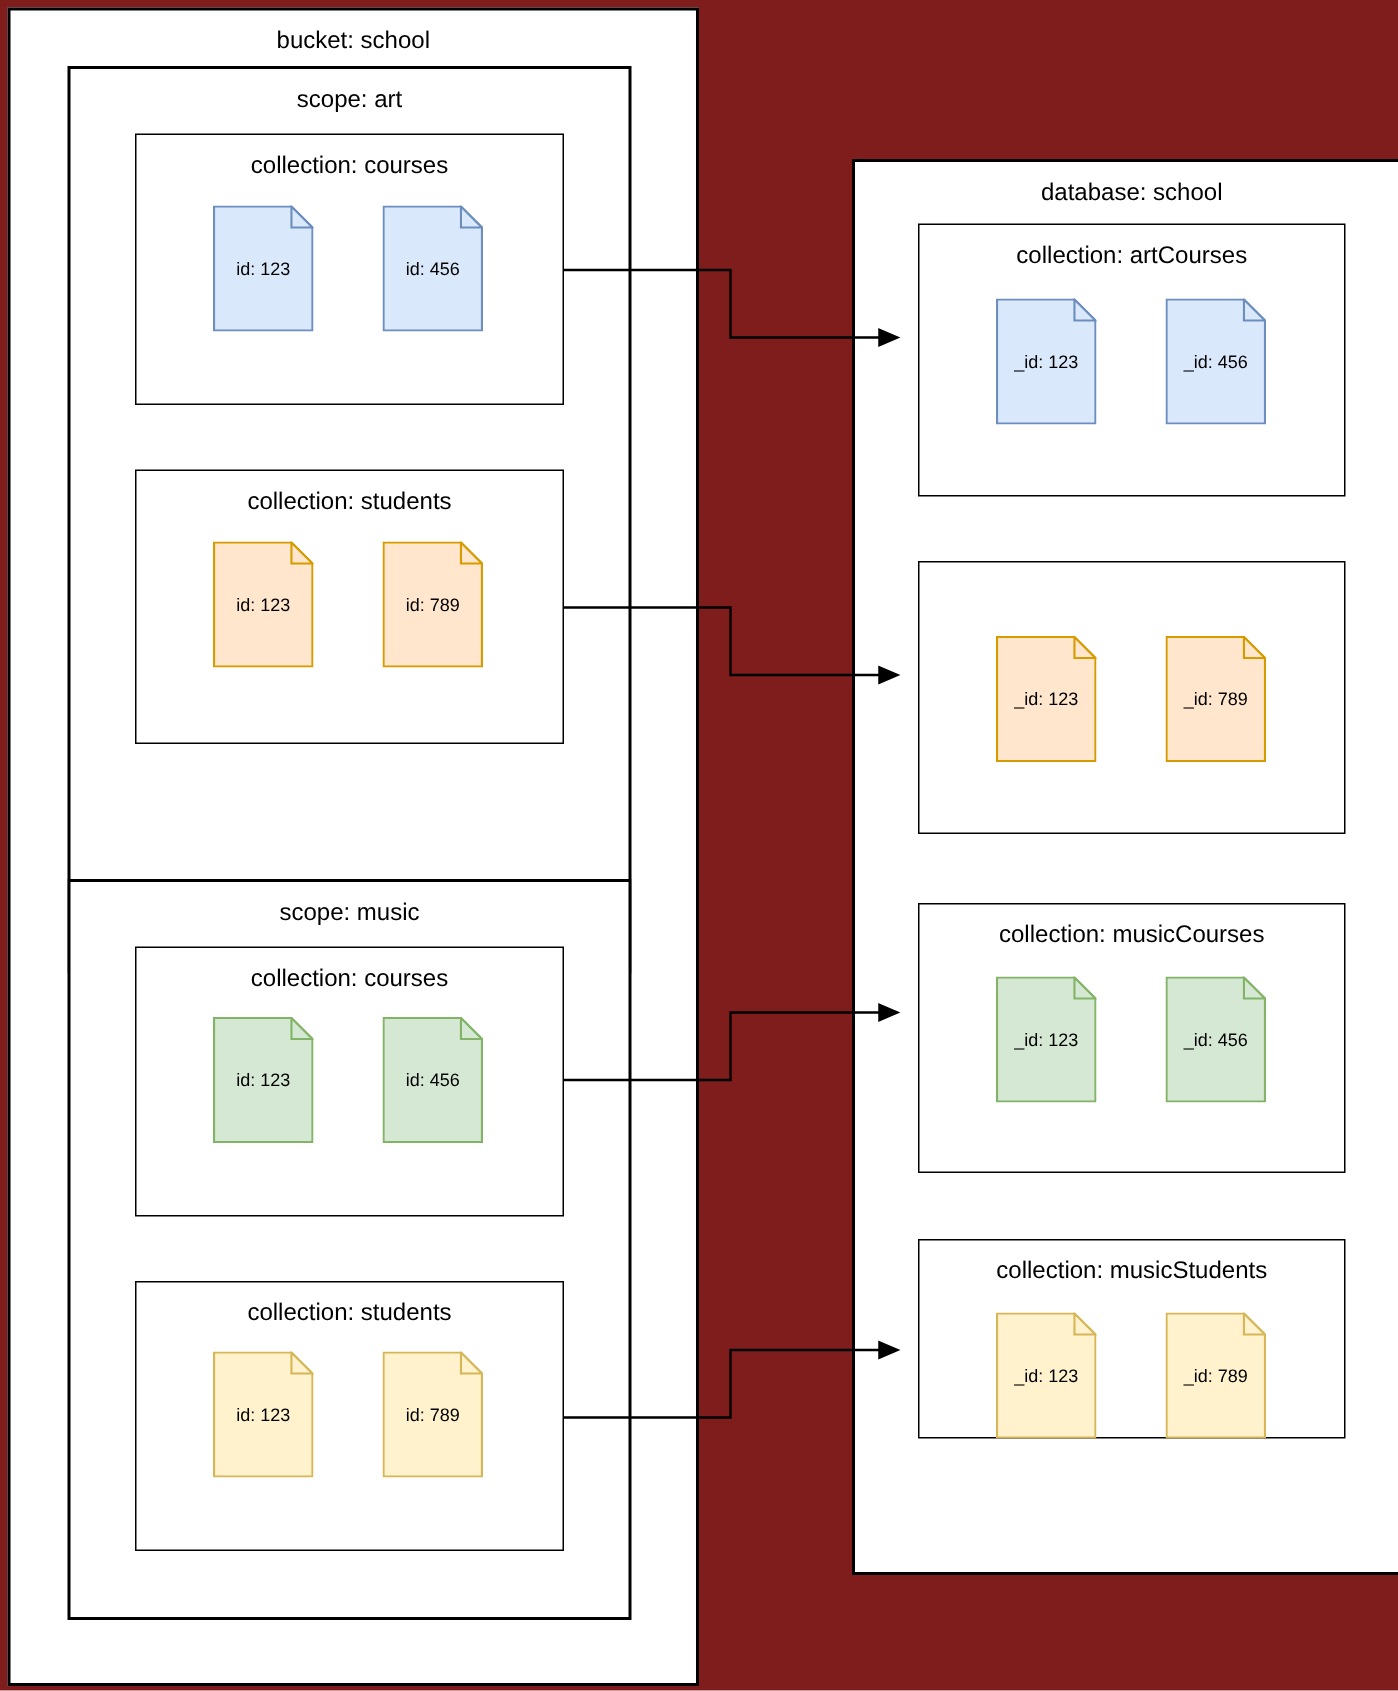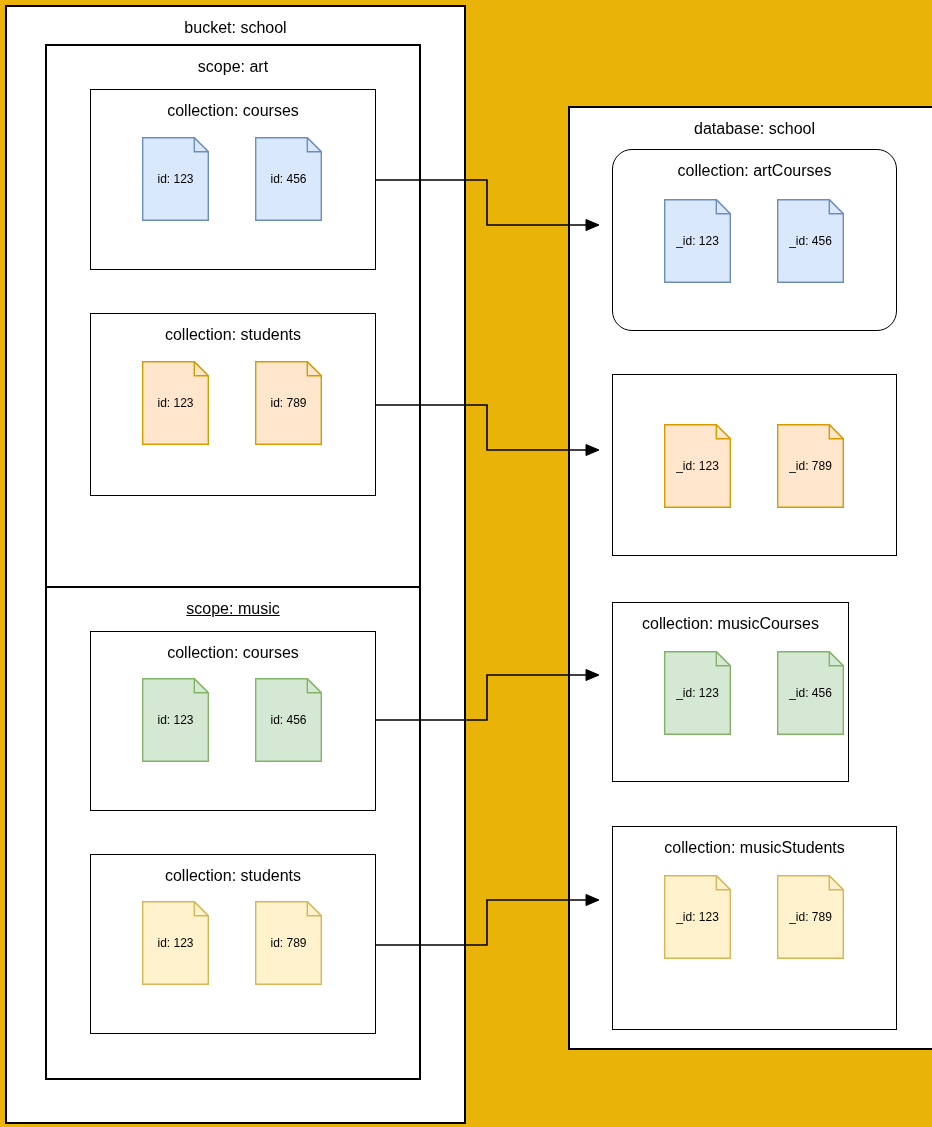--- a/index.html
+++ b/index.html
@@ -1,20 +1,20 @@
 <!DOCTYPE html>
 <html style="--blue-fill: #dae8fc; --blue-stroke: #6c8ebf; --orange-fill: #ffe6cc; --orange-stroke: #d79b00; --green-fill: #d5e8d4; --green-stroke: #82b366; --yellow-fill: #fff2cc; --yellow-stroke: #d6b656; --line-stroke: #000000;"><head>
 <meta charset="utf-8">
 <style>
   html, body { margin: 0; padding: 0; background: #ffffff; }
   #canvas {
     position: relative;
     width: 932px;
     height: 1127px;
-    background: #eab308;
+    background: #7f1d1d;
     font-family: "Liberation Sans", sans-serif;
     overflow: hidden;
   }
   .box {
     position: absolute;
     box-sizing: border-box;
     border: 2px solid #000000;
     background: #ffffff;
   }
   .box.collection { border-width: 1.5px; }
@@ -89,21 +89,21 @@
         <div class="doc orange" style="left:164px; top:47px;">
           <svg viewBox="0 0 67 84" width="67" height="84">
             <path class="doc-shape" d="M0.7,0.7 L52.3,0.7 L66.3,14.7 L66.3,83.3 L0.7,83.3 Z"></path>
             <path class="doc-shape" d="M52.3,0.7 L52.3,14.7 L66.3,14.7 Z"></path>
             <text x="33.5" y="46" text-anchor="middle">id: 789</text>
           </svg>
         </div>
       </div>
     </div>
 
-    <div class="box" style="left:38px; top:579px; width:376px; height:494px;text-decoration:underline;">
+    <div class="box" style="left:38px; top:579px; width:376px; height:494px;">
       <div class="box-title">scope: music</div>
 
       <div class="box collection" style="left:43px; top:43px; width:286px; height:180px;">
         <div class="box-title">collection: courses</div>
         <div class="doc green" style="left:51px; top:46px;">
           <svg viewBox="0 0 67 84" width="67" height="84">
             <path class="doc-shape" d="M0.7,0.7 L52.3,0.7 L66.3,14.7 L66.3,83.3 L0.7,83.3 Z"></path>
             <path class="doc-shape" d="M52.3,0.7 L52.3,14.7 L66.3,14.7 Z"></path>
             <text x="33.5" y="46" text-anchor="middle">id: 123</text>
           </svg>
@@ -133,21 +133,21 @@
             <text x="33.5" y="46" text-anchor="middle">id: 789</text>
           </svg>
         </div>
       </div>
     </div>
   </div>
 
   <div class="box" style="left:568px; top:90px; width:373px; height:944px;margin-top:16px;">
     <div class="box-title">database: school</div>
 
-    <div class="box collection" style="left:42px; top:41px; width:285px; height:182px;border-radius:20px;">
+    <div class="box collection" style="left:42px; top:41px; width:285px; height:182px;">
       <div class="box-title">collection: artCourses</div>
       <div class="doc blue" style="left:51px; top:49px;">
         <svg viewBox="0 0 67 84" width="67" height="84">
           <path class="doc-shape" d="M0.7,0.7 L52.3,0.7 L66.3,14.7 L66.3,83.3 L0.7,83.3 Z"></path>
           <path class="doc-shape" d="M52.3,0.7 L52.3,14.7 L66.3,14.7 Z"></path>
           <text x="33.5" y="46" text-anchor="middle">_id: 123</text>
         </svg>
       </div>
       <div class="doc blue" style="left:164px; top:49px;">
         <svg viewBox="0 0 67 84" width="67" height="84">
@@ -168,39 +168,39 @@
       </div>
       <div class="doc orange" style="left:164px; top:49px;">
         <svg viewBox="0 0 67 84" width="67" height="84">
           <path class="doc-shape" d="M0.7,0.7 L52.3,0.7 L66.3,14.7 L66.3,83.3 L0.7,83.3 Z"></path>
           <path class="doc-shape" d="M52.3,0.7 L52.3,14.7 L66.3,14.7 Z"></path>
           <text x="33.5" y="46" text-anchor="middle">_id: 789</text>
         </svg>
       </div>
     </div>
 
-    <div class="box collection" style="left:42px; top:494px; width:237px; height:180px;">
+    <div class="box collection" style="left:42px; top:494px; width:285px; height:180px;">
       <div class="box-title">collection: musicCourses</div>
       <div class="doc green" style="left:51px; top:48px;">
         <svg viewBox="0 0 67 84" width="67" height="84">
           <path class="doc-shape" d="M0.7,0.7 L52.3,0.7 L66.3,14.7 L66.3,83.3 L0.7,83.3 Z"></path>
           <path class="doc-shape" d="M52.3,0.7 L52.3,14.7 L66.3,14.7 Z"></path>
           <text x="33.5" y="46" text-anchor="middle">_id: 123</text>
         </svg>
       </div>
       <div class="doc green" style="left:164px; top:48px;">
         <svg viewBox="0 0 67 84" width="67" height="84">
           <path class="doc-shape" d="M0.7,0.7 L52.3,0.7 L66.3,14.7 L66.3,83.3 L0.7,83.3 Z"></path>
           <path class="doc-shape" d="M52.3,0.7 L52.3,14.7 L66.3,14.7 Z"></path>
           <text x="33.5" y="46" text-anchor="middle">_id: 456</text>
         </svg>
       </div>
     </div>
 
-    <div class="box collection" style="left:42px; top:718px; width:285px; height:204px;">
+    <div class="box collection" style="left:42px; top:718px; width:285px; height:133px;">
       <div class="box-title">collection: musicStudents</div>
       <div class="doc yellow" style="left:51px; top:48px;">
         <svg viewBox="0 0 67 84" width="67" height="84">
           <path class="doc-shape" d="M0.7,0.7 L52.3,0.7 L66.3,14.7 L66.3,83.3 L0.7,83.3 Z"></path>
           <path class="doc-shape" d="M52.3,0.7 L52.3,14.7 L66.3,14.7 Z"></path>
           <text x="33.5" y="46" text-anchor="middle">_id: 123</text>
         </svg>
       </div>
       <div class="doc yellow" style="left:164px; top:48px;">
         <svg viewBox="0 0 67 84" width="67" height="84">

